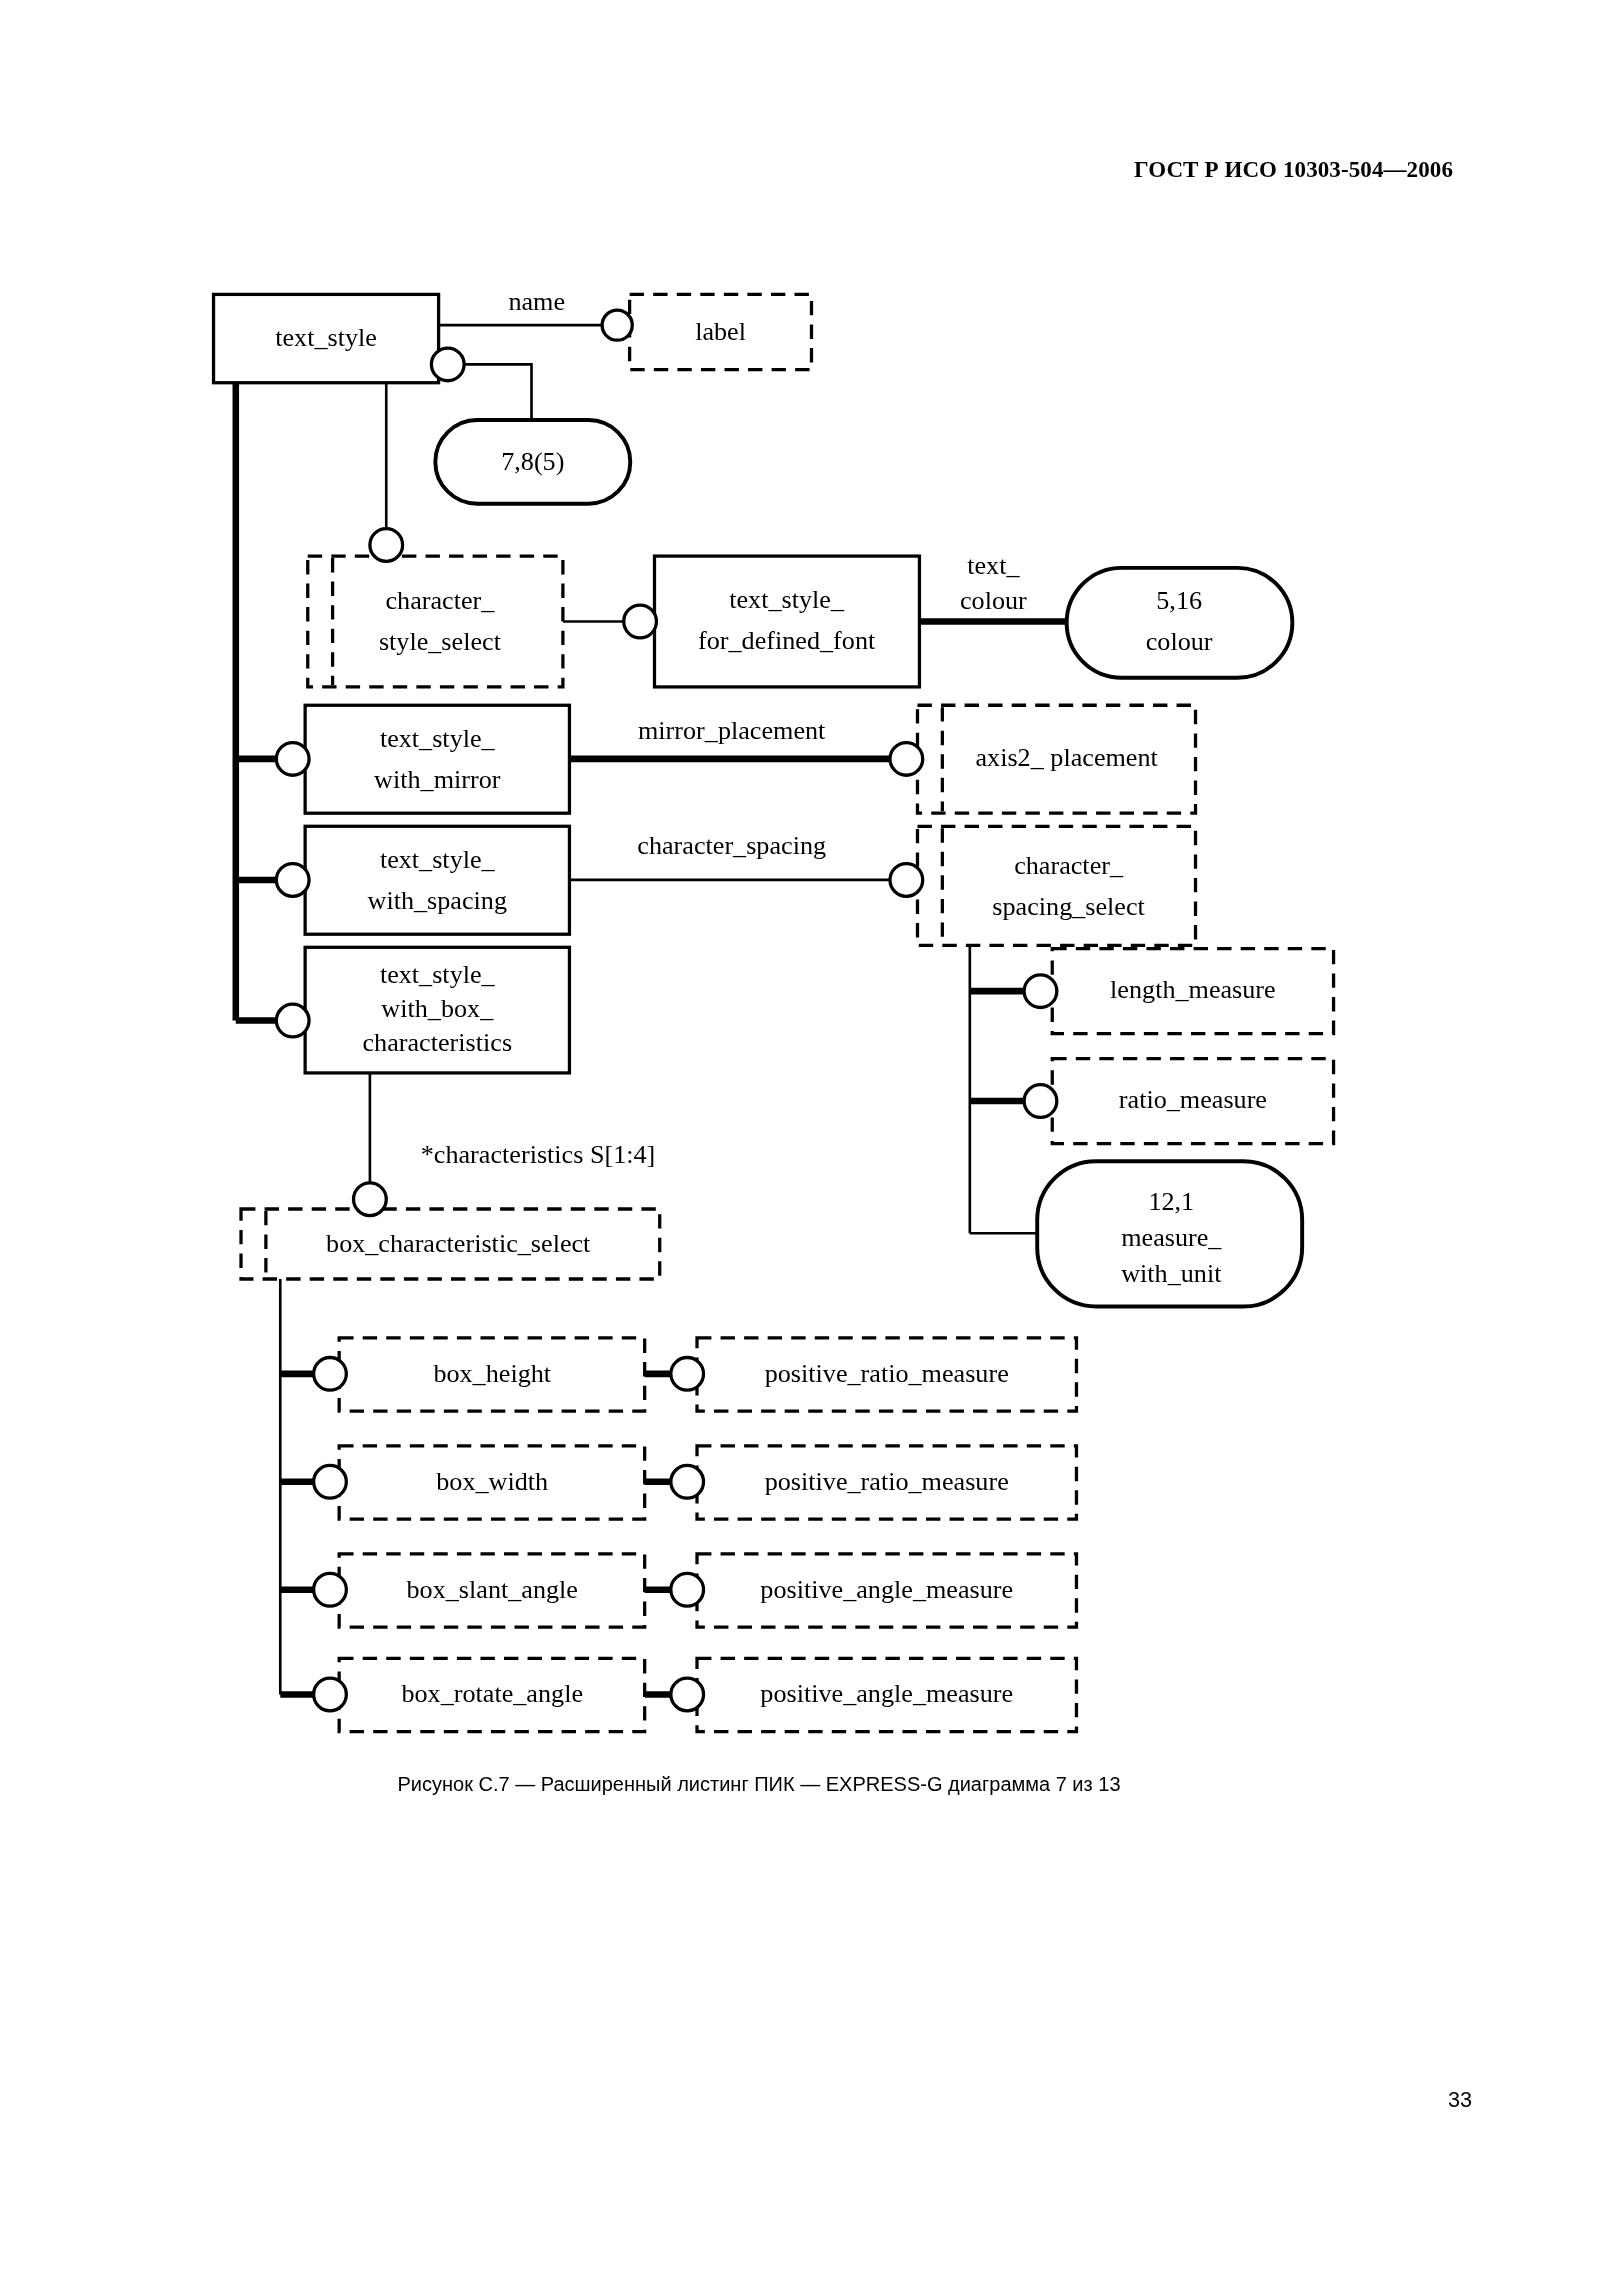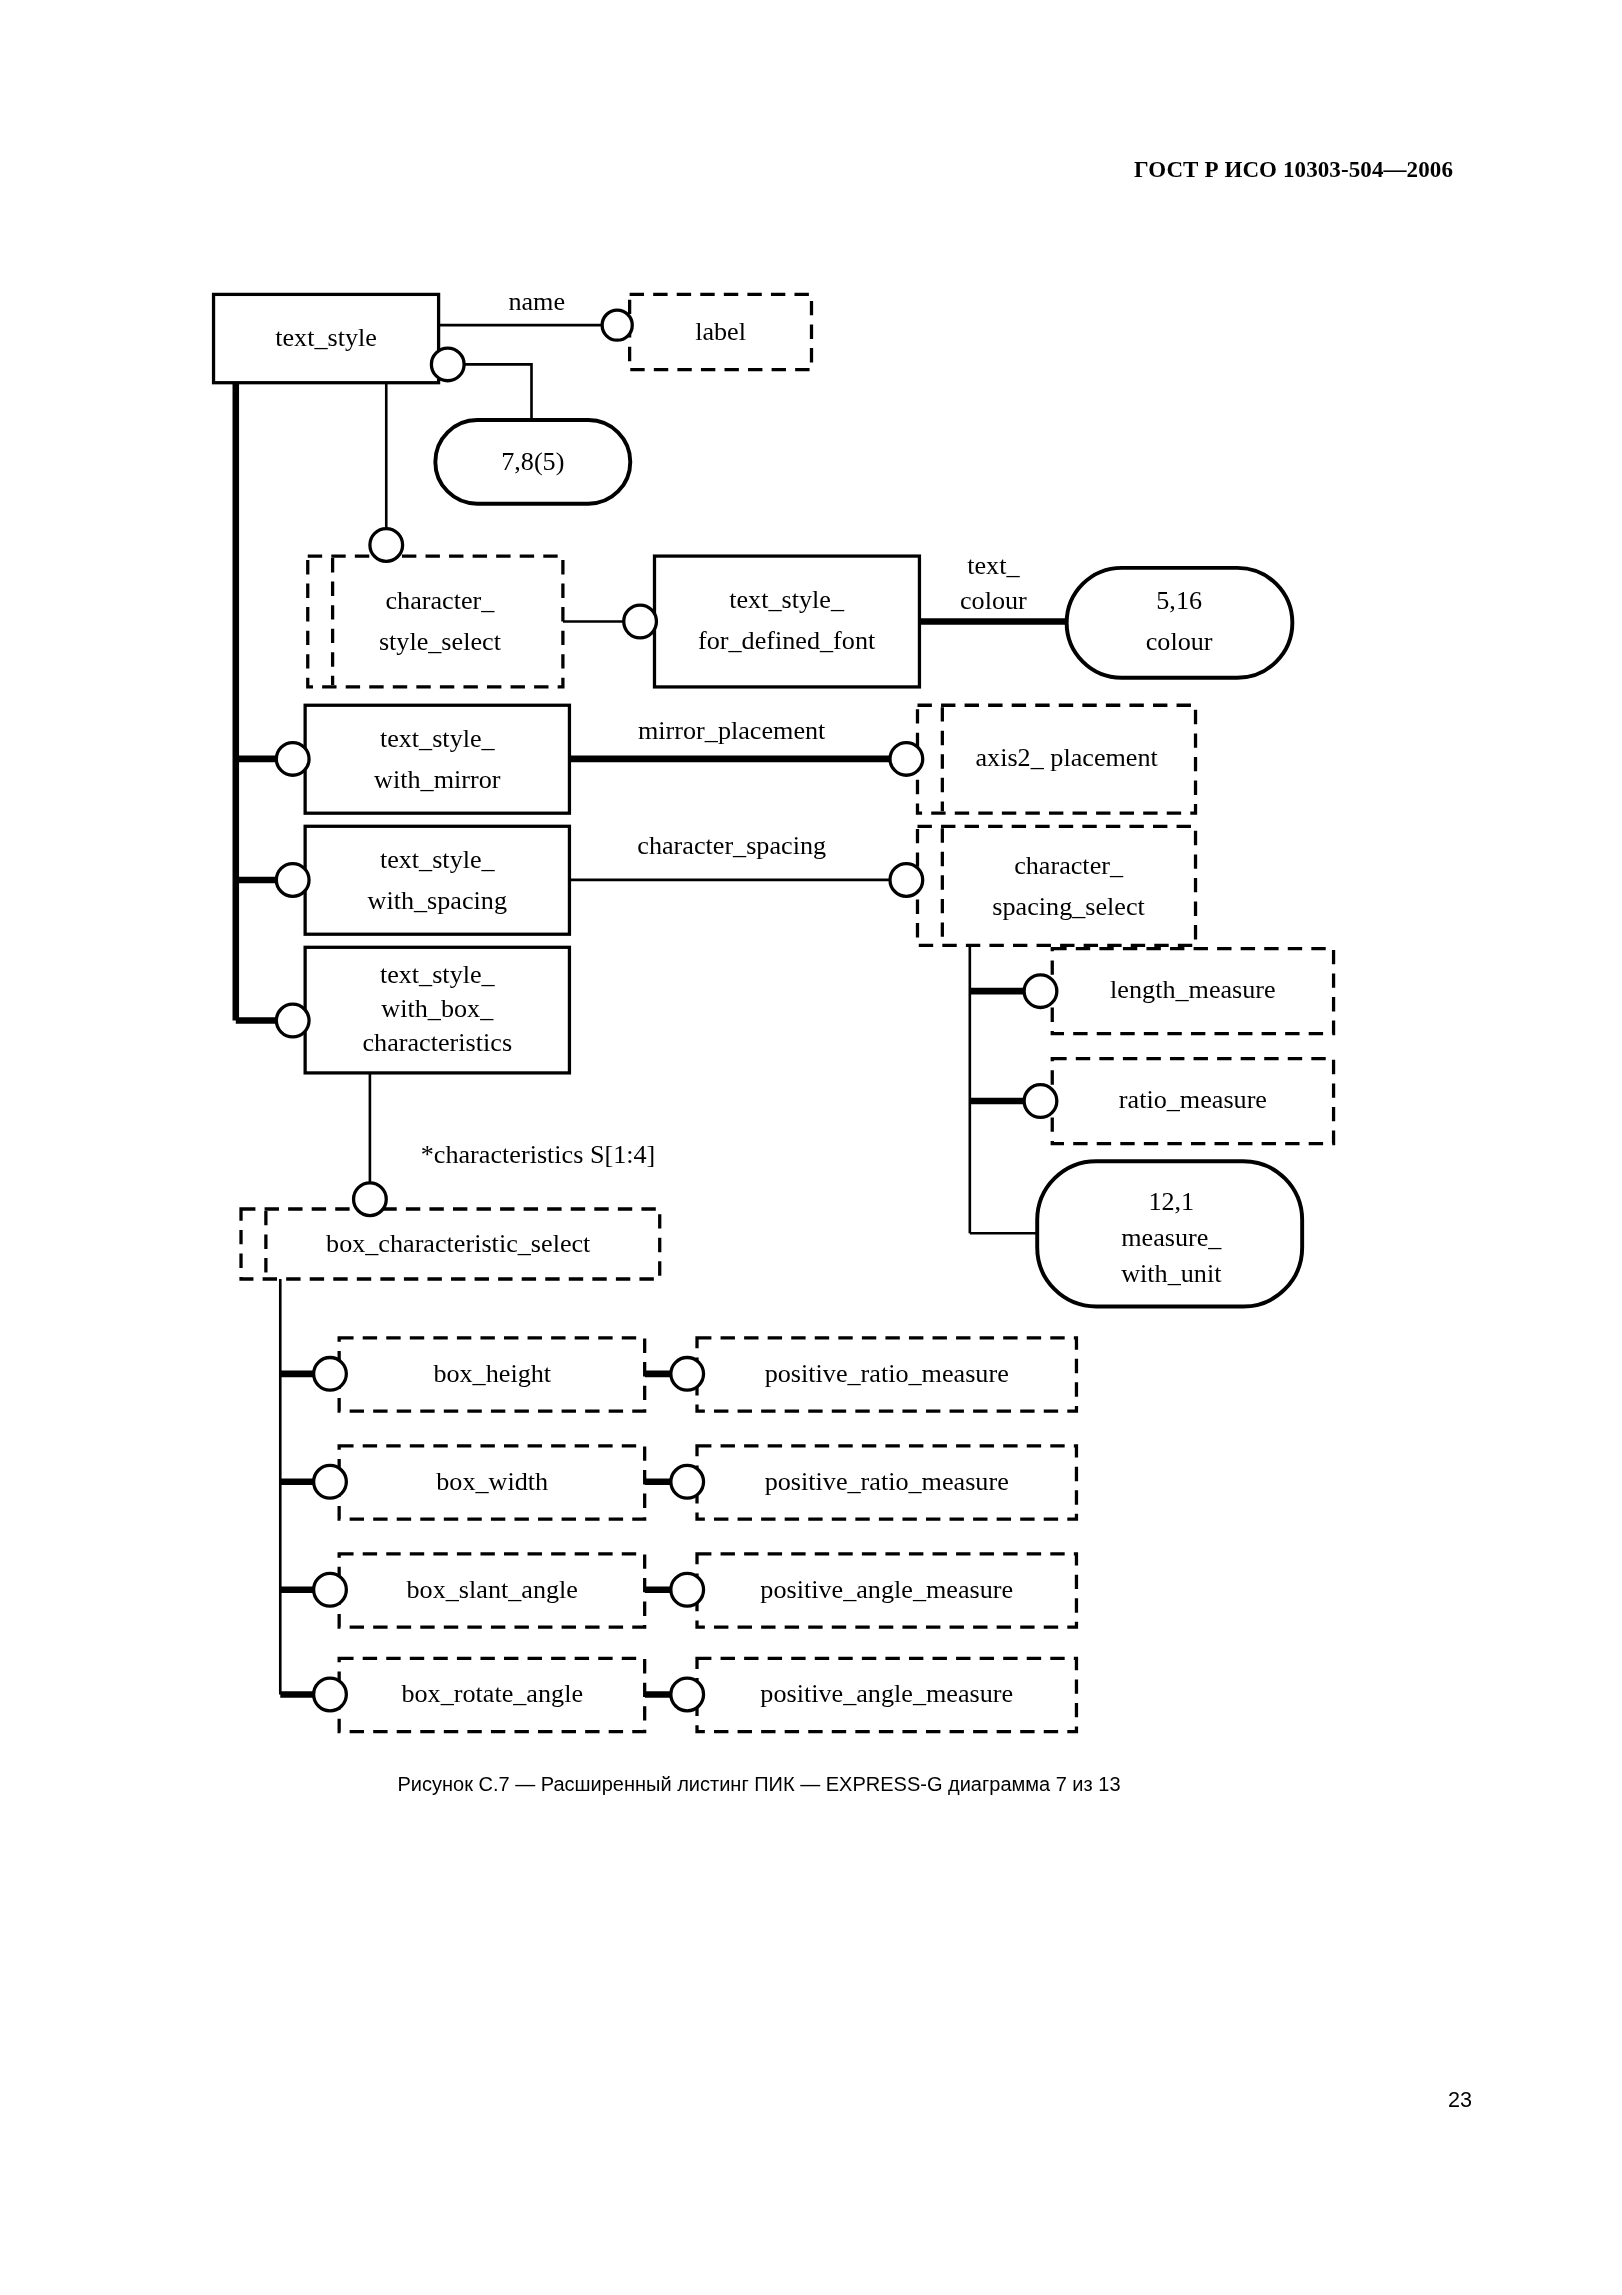--- a/index.html
+++ b/index.html
@@ -309,16 +309,16 @@
     <text class="rel-label" x="1118" y="1120">mirror_placement</text>
 
     <text class="rel-label" x="1118" y="1296">character_spacing</text>
 
     <text class="card-label" x="822" y="1768" text-anchor="middle">*characteristics S[1:4]</text>
 
   </svg>
 
   <div id="figure-caption">Рисунок С.7 — Расширенный листинг ПИК — EXPRESS-G диаграмма 7 из 13</div>
 
-  <div id="page-number">23</div>
+  <div id="page-number">33</div>
 
 </div>
 
 
 </body></html>

